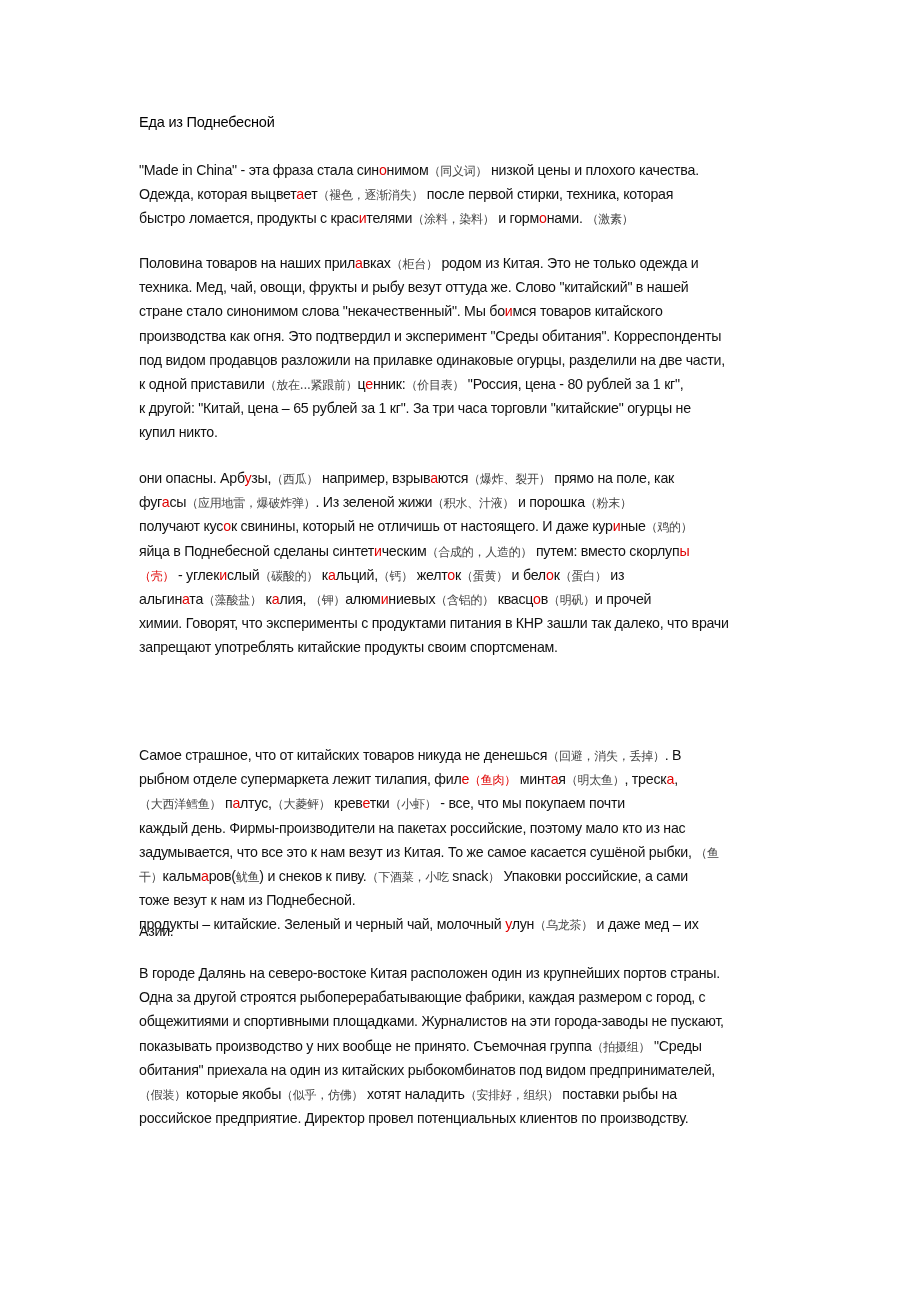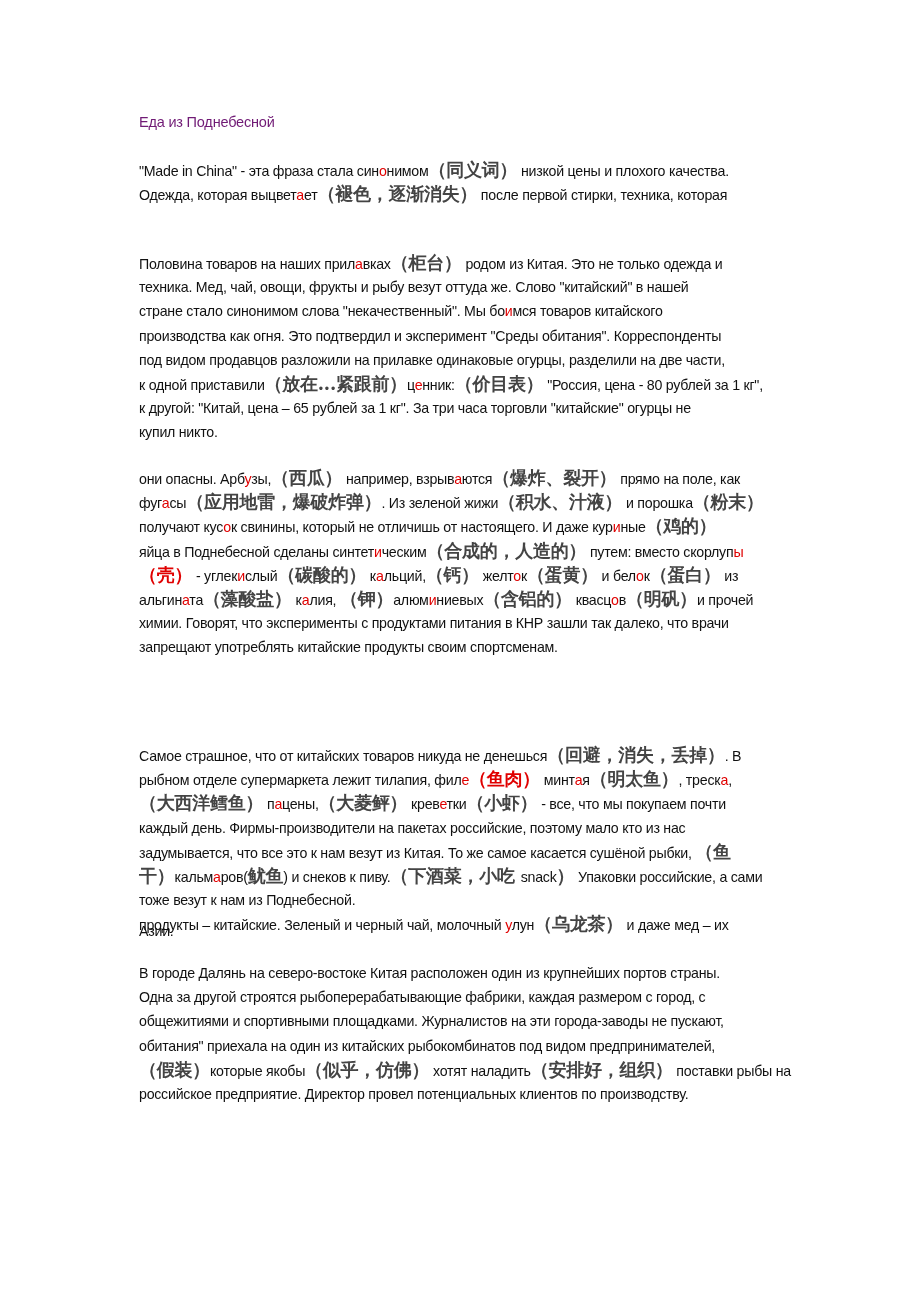--- a/index.html
+++ b/index.html
@@ -1,42 +1,43 @@
 <!DOCTYPE html>
 <html><head>
 <meta charset="utf-8">
 <style>
   html, body { margin: 0; padding: 0; background: #ffffff; }
   body { width: 920px; height: 1302px; position: relative; overflow: hidden; }
   .page { position: absolute; left: 139px; top: 0; width: 655px; }
   .doc-title {
     position: absolute; top: 114px; left: 0;
     font-family: "Liberation Sans", sans-serif; font-size: 14.5px;
-    color: #701a75; white-space: nowrap; letter-spacing: -0.2px;
+    color: #000000; white-space: nowrap; letter-spacing: -0.2px;
   }
   .para {
     position: absolute; left: 0; width: 660px;
     font-family: "Liberation Sans", sans-serif; font-size: 14.2px;
     color: #111; line-height: 24.2px; letter-spacing: -0.25px;
   }
   .line { display: block; white-space: nowrap; height: 24.2px; }
   .r { color: #e00000; }
-  .zh { font-family: "DejaVu Serif", serif; color: #444; font-size: 18px; font-weight: bold; }
+  .zh { font-family: "DejaVu Serif", serif; color: #444; font-size: 12px; }
   .zh.r { color: #e00000; }
   b { font-weight: bold; }
 </style>
 </head>
 <body>
 
 <div class="page">
   <div class="doc-title">Еда из Поднебесной</div>
 
   <div class="para" style="top:158px;">
       <span class="line"><span>"Made in China" - эта фраза стала син</span><span class="r">о</span><span>нимом</span><span class="zh">（同义词）</span><span>   низкой цены и плохого качества.</span></span>
       <span class="line"><span>Одежда, которая выцвет</span><span class="r">а</span><span>ет</span><span class="zh">（褪色，逐渐消失）</span><span>   после первой стирки, техника, которая</span></span>
+      <span class="line"><span>быстро ломается, продукты с крас</span><span class="r">и</span><span>телями</span><span class="zh">（涂料，染料）</span><span>   и горм</span><span class="r">о</span><span>нами.  </span><span class="zh">（激素）</span></span>
     </div>
   <div class="para" style="top:251px;">
       <span class="line"><span>Половина товаров на наших прил</span><span class="r">а</span><span>вках</span><span class="zh">（柜台）</span><span>   родом из Китая. Это не только одежда и</span></span>
       <span class="line"><span>техника. Мед, чай, овощи, фрукты и рыбу везут оттуда же. Слово "китайский" в нашей</span></span>
       <span class="line"><span>стране стало синонимом слова "некачественный". Мы бо</span><span class="r">и</span><span>мся товаров китайского</span></span>
       <span class="line"><span>производства как огня. Это подтвердил и эксперимент "Среды обитания". Корреспонденты</span></span>
       <span class="line"><span>под видом продавцов разложили на прилавке одинаковые огурцы, разделили на две части,</span></span>
       <span class="line"><span>к одной приставили</span><span class="zh">（放在...紧跟前）</span><span>ц</span><span class="r">е</span><span>нник:</span><span class="zh">（价目表）</span><span>   "Россия, цена - 80 рублей за 1 кг",</span></span>
       <span class="line"><span>к другой: "Китай, цена – 65 рублей за 1 кг". За три часа торговли "китайские" огурцы не</span></span>
       <span class="line"><span>купил никто.</span></span>
@@ -47,31 +48,32 @@
       <span class="line"><span>получают кус</span><span class="r">о</span><span>к свинины, который не отличишь от настоящего. И даже кур</span><span class="r">и</span><span>ные</span><span class="zh">（鸡的）</span></span>
       <span class="line"><span>яйца в Поднебесной сделаны синтет</span><span class="r">и</span><span>ческим</span><span class="zh">（合成的，人造的）</span><span>   путем: вместо скорлуп</span><span class="r">ы</span></span>
       <span class="line"><span class="r zh">（壳）</span><span>  - углек</span><span class="r">и</span><span>слый</span><span class="zh">（碳酸的）</span><span>  к</span><span class="r">а</span><span>льций,</span><span class="zh">（钙）</span><span>  желт</span><span class="r">о</span><span>к</span><span class="zh">（蛋黄）</span><span>  и бел</span><span class="r">о</span><span>к</span><span class="zh">（蛋白）</span><span>   из</span></span>
       <span class="line"><span>альгин</span><span class="r">а</span><span>та</span><span class="zh">（藻酸盐）</span><span>  к</span><span class="r">а</span><span>лия,  </span><span class="zh">（钾）</span><span>алюм</span><span class="r">и</span><span>ниевых</span><span class="zh">（含铝的）</span><span>  квасц</span><span class="r">о</span><span>в</span><span class="zh">（明矾）</span><span>и прочей</span></span>
       <span class="line"><span>химии. Говорят, что эксперименты с продуктами питания в КНР зашли так далеко, что врачи</span></span>
       <span class="line"><span>запрещают употреблять китайские продукты своим спортсменам.</span></span>
     </div>
   <div class="para" style="top:743px;">
       <span class="line"><span>Самое страшное, что от китайских товаров никуда не денешься</span><span class="zh">（回避，消失，丢掉）</span><span>. В</span></span>
       <span class="line"><span>рыбном отделе супермаркета лежит тилапия, фил</span><span class="r">е</span><span class="r zh">（鱼肉）</span><span>  минт</span><span class="r">а</span><span>я</span><span class="zh">（明太鱼）</span><span>, треск</span><span class="r">а</span><span>,</span></span>
-      <span class="line"><span class="zh">（大西洋鳕鱼）</span><span>  п</span><span class="r">а</span><span>цены,</span><span class="zh">（大菱鲆）</span><span>  крев</span><span class="r">е</span><span>тки</span><span class="zh">（小虾）</span><span>  - все, что мы покупаем почти</span></span>
+      <span class="line"><span class="zh">（大西洋鳕鱼）</span><span>  п</span><span class="r">а</span><span>лтус,</span><span class="zh">（大菱鲆）</span><span>  крев</span><span class="r">е</span><span>тки</span><span class="zh">（小虾）</span><span>  - все, что мы покупаем почти</span></span>
       <span class="line"><span>каждый день. Фирмы-производители на пакетах российские, поэтому мало кто из нас</span></span>
       <span class="line"><span>задумывается, что все это к нам везут из Китая. То же самое касается сушёной рыбки,  </span><span class="zh">（鱼</span></span>
       <span class="line"><span class="zh">干）</span><span>кальм</span><span class="r">а</span><span>ров(</span><span class="zh">鱿鱼</span><span>) и снеков к пиву.</span><span class="zh">（下酒菜，小吃 </span><span>snack</span><span class="zh">）</span><span>  Упаковки российские, а сами</span></span>
       <span class="line"><span>тоже везут к нам из Поднебесной.</span></span>
       <span class="line"><span>продукты – китайские. Зеленый и черный чай, молочный </span><span class="r">у</span><span>лун</span><span class="zh">（乌龙茶）</span><span>   и даже мед – их</span></span>
     </div>
   <div class="para" style="top:919px;">
       <span class="line"><span>Азии.</span></span>
     </div>
   <div class="para" style="top:961px;">
       <span class="line"><span>В городе Далянь на северо-востоке Китая расположен один из крупнейших портов страны.</span></span>
       <span class="line"><span>Одна за другой строятся рыбоперерабатывающие фабрики, каждая размером с город, с</span></span>
       <span class="line"><span>общежитиями и спортивными площадками. Журналистов на эти города-заводы не пускают,</span></span>
+      <span class="line"><span>показывать производство у них вообще не принято. Съемочная группа</span><span class="zh">（拍摄组）</span><span>   "Среды</span></span>
       <span class="line"><span>обитания" приехала на один из китайских рыбокомбинатов под видом предпринимателей,</span></span>
       <span class="line"><span class="zh">（假装）</span><span>которые якобы</span><span class="zh">（似乎，仿佛）</span><span>   хотят наладить</span><span class="zh">（安排好，组织）</span><span>   поставки рыбы на</span></span>
       <span class="line"><span>российское предприятие. Директор провел потенциальных клиентов по производству.</span></span>
     </div>
 </div>
 
 </body></html>

